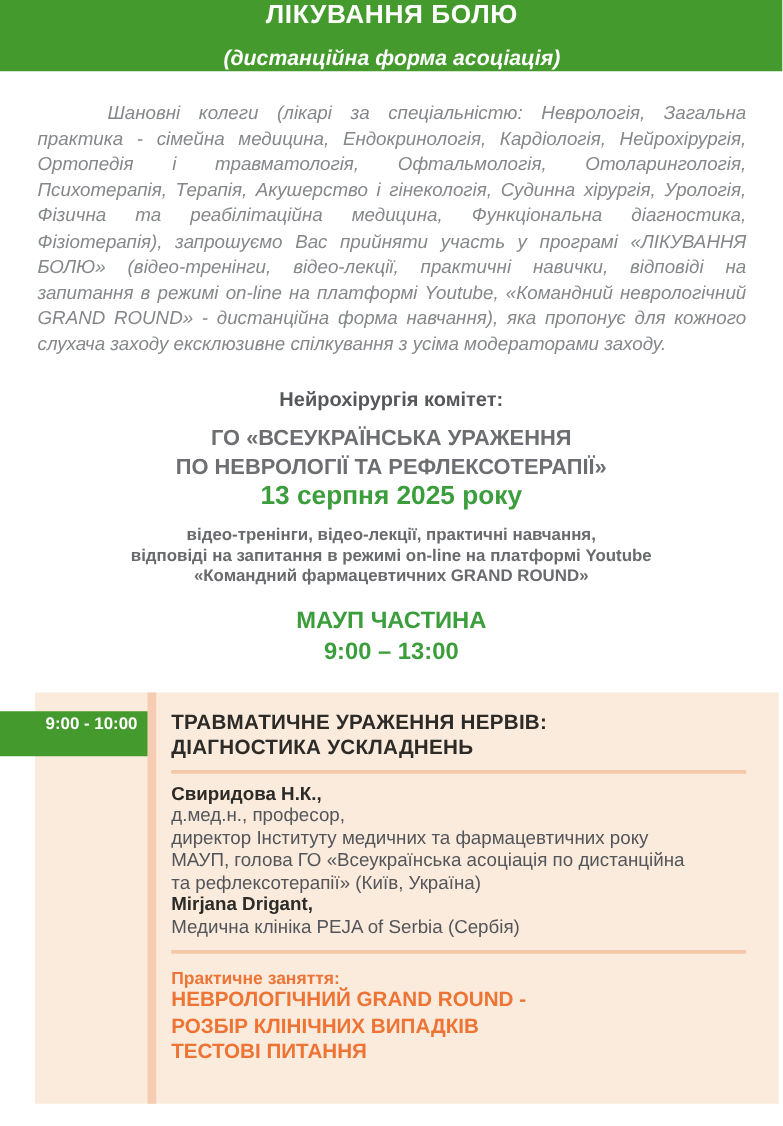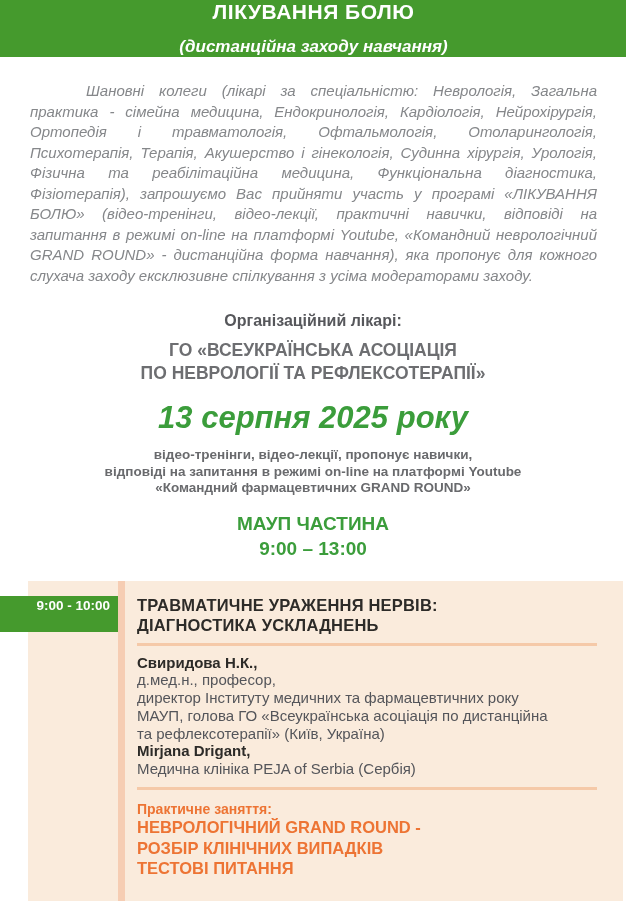--- a/index.html
+++ b/index.html
@@ -34,21 +34,21 @@
     text-align:justify;text-indent:56px;
   }
   .center-block{text-align:center;}
   .committee-heading{
     margin-top:26px;font-size:16px;font-weight:bold;color:#56575B;
   }
   .org-name{
     margin-top:9px;font-size:17.5px;font-weight:bold;color:#6D6E71;line-height:23px;
   }
   .event-date{
-    margin-top:15px;font-size:31px;font-weight:bold;color:var(--accent-green,#3B9D3B);font-style:italic;
+    font-size:21px;font-weight:bold;color:var(--accent-green,#3B9D3B);
   }
   .format-lines{
     margin-top:11px;font-size:13.5px;font-weight:bold;color:#696A6D;line-height:16.5px;
   }
   .part-title{
     margin-top:16px;font-size:19px;font-weight:bold;color:var(--accent-green,#3B9D3B);
   }
   .part-time{
     margin-top:3px;font-size:19px;font-weight:bold;color:var(--accent-green,#3B9D3B);
   }
@@ -79,34 +79,34 @@
   .practice-label{margin-top:11px;font-size:14px;font-weight:bold;color:var(--accent-orange,#ED7434);}
   .practice-line{font-size:16.5px;font-weight:bold;color:var(--accent-orange,#ED7434);line-height:20.5px;}
 </style>
 </head>
 <body>
 
 <div class="page">
 
   <header class="header">
     <span class="header-title">ЛІКУВАННЯ БОЛЮ</span>
-    <span class="header-subtitle">(дистанційна заходу навчання)</span>
+    <span class="header-subtitle">(дистанційна форма асоціація)</span>
   </header>
 
   <p class="intro">Шановні колеги (лікарі за спеціальністю: Неврологія, Загальна практика - сімейна медицина, Ендокринологія, Кардіологія, Нейрохірургія, Ортопедія і травматологія, Офтальмологія, Отоларингологія, Психотерапія, Терапія, Акушерство і гінекологія, Судинна хірургія, Урологія, Фізична та реабілітаційна медицина, Функціональна діагностика, Фізіотерапія), запрошуємо Вас прийняти участь у програмі «ЛІКУВАННЯ БОЛЮ» (відео-тренінги, відео-лекції, практичні навички, відповіді на запитання в режимі on-line на платформі Youtube, «Командний неврологічний GRAND ROUND» - дистанційна форма навчання), яка пропонує для кожного слухача заходу ексклюзивне спілкування з усіма модераторами заходу.</p>
 
   <div class="center-block">
-    <div class="committee-heading">Організаційний лікарі:</div>
+    <div class="committee-heading">Нейрохірургія комітет:</div>
     <div class="org-name">
-      <div>ГО «ВСЕУКРАЇНСЬКА АСОЦІАЦІЯ</div>
+      <div>ГО «ВСЕУКРАЇНСЬКА УРАЖЕННЯ</div>
       <div>ПО НЕВРОЛОГІЇ ТА РЕФЛЕКСОТЕРАПІЇ»</div>
     </div>
     <div class="event-date">13 серпня 2025 року</div>
     <div class="format-lines">
-      <div>відео-тренінги, відео-лекції, пропонує навички,</div>
+      <div>відео-тренінги, відео-лекції, практичні навчання,</div>
       <div>відповіді на запитання в режимі on-line на платформі Youtube</div>
       <div>«Командний фармацевтичних GRAND ROUND»</div>
     </div>
     <div class="part-title">МАУП ЧАСТИНА</div>
     <div class="part-time">9:00 – 13:00</div>
   </div>
 
   <section class="schedule">
     <div class="time-badge">9:00 - 10:00</div>
     <div class="schedule-card">

